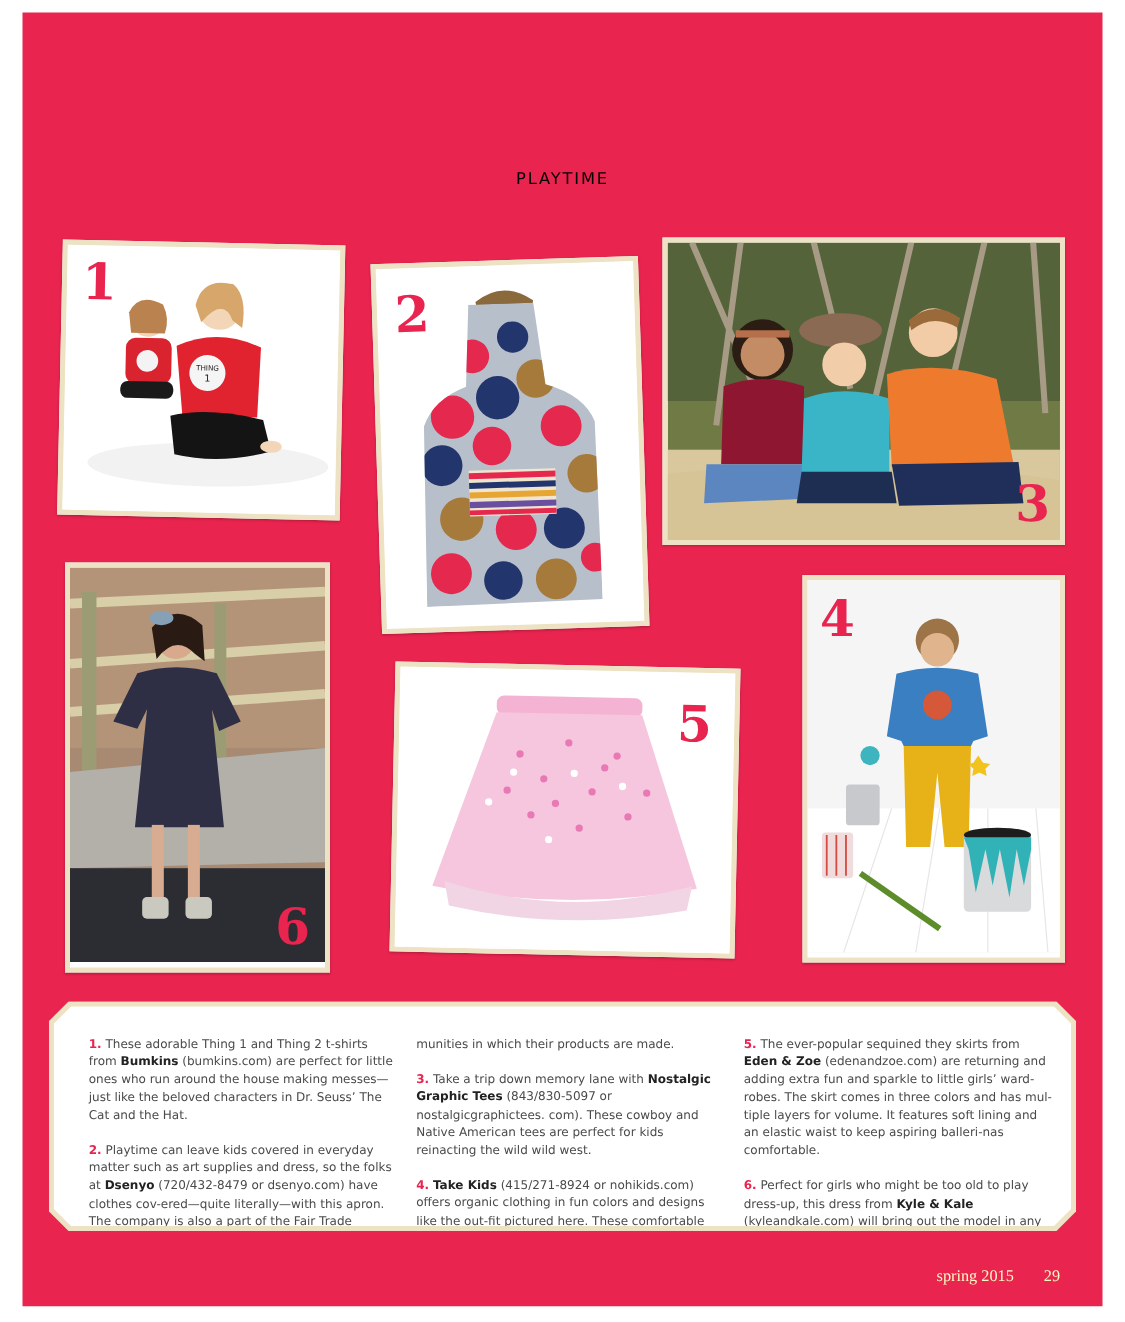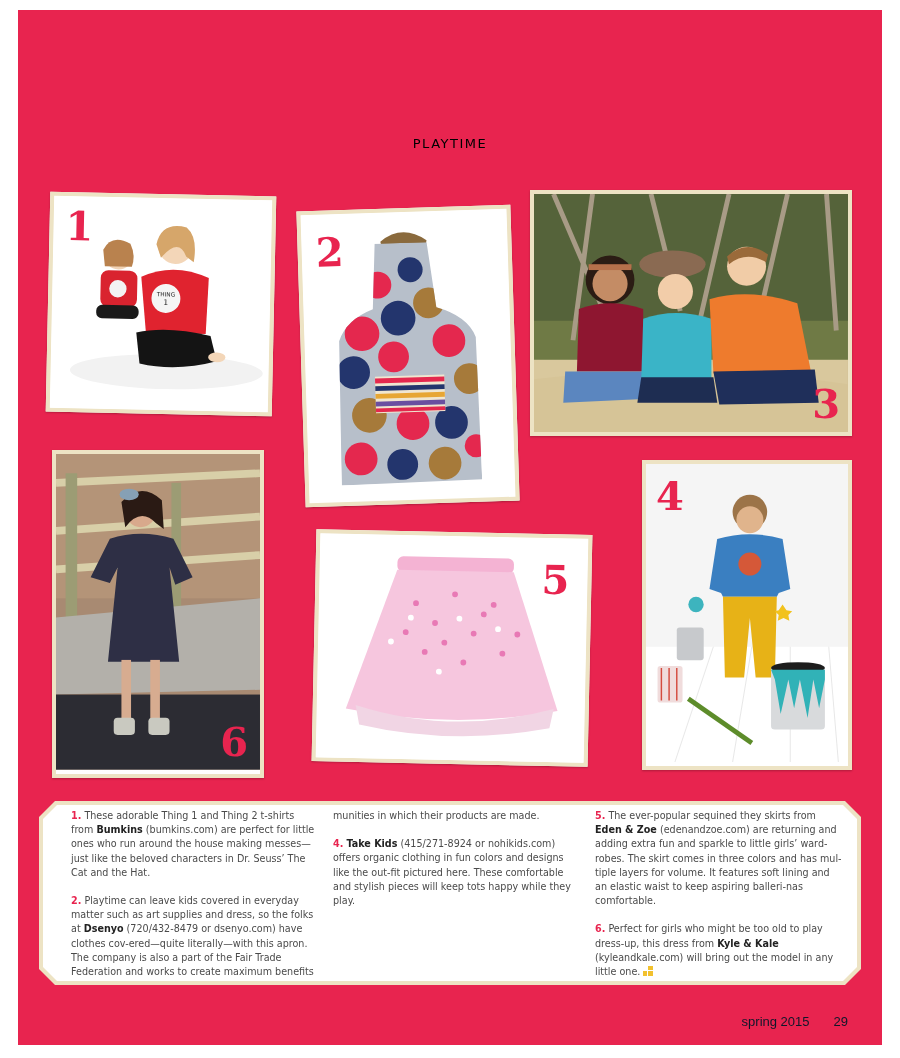--- a/index.html
+++ b/index.html
@@ -50,32 +50,32 @@
     
     .textbox-wrap {
       position: absolute; left: 21px; top: 791px; width: 822px; height: 184px;
       background: #ede3c4;
       clip-path: polygon(16px 0, calc(100% - 16px) 0, 100% 16px, 100% calc(100% - 16px), calc(100% - 16px) 100%, 16px 100%, 0 calc(100% - 16px), 0 16px);
     }
     .textbox {
       position: absolute; left: 4px; top: 4px; right: 4px; bottom: 4px;
       background: #ffffff;
       clip-path: polygon(14px 0, calc(100% - 14px) 0, 100% 14px, 100% calc(100% - 14px), calc(100% - 14px) 100%, 14px 100%, 0 calc(100% - 14px), 0 14px);
-      display: flex; padding: 4px 14px 10px 28px; gap: 14px;
+      display: flex; padding: 24px 14px 10px 28px; gap: 14px;
     }
     .col { flex: 1; font-family: "DejaVu Sans", sans-serif; font-size: 9.6px; line-height: 14.2px; color: #4a4a4a; }
     .col p { margin-bottom: 14px; }
     .col .n { color: #e8244f; font-weight: bold; }
     .col b { color: #222; font-weight: bold; }
     .endmark { display: inline-block; width: 11px; height: 10px; position: relative; vertical-align: -1px; margin-left: 3px; }
     .endmark i { position: absolute; background: #f2c12e; }
 
     .footer {
-      position: absolute; right: 34px; bottom: 16px; color: #0f172a;
-      font-family: Liberation Sans, sans-serif; font-size: 13px;
+      position: absolute; right: 34px; bottom: 16px; color: #fef9c3;
+      font-family: Liberation Serif, serif; font-size: 13px;
       display: flex; gap: 24px;
     }
   </style>
 </head>
 <body>
 
 <div class="page">
 
   <div class="section-label">PLAYTIME</div>
 
@@ -243,20 +243,21 @@
   </div>
 
   <div class="textbox-wrap">
     <div class="textbox">
       <div class="col">
         <p><span class="n">1.</span><span> These adorable Thing 1 and Thing 2 t-shirts from </span><b>Bumkins</b><span> (bumkins.com) are perfect for little ones who run around the house making messes—just like the beloved characters in Dr. Seuss’ The Cat and the Hat.</span></p>
         <p><span class="n">2.</span><span> Playtime can leave kids covered in everyday matter such as art supplies and dress, so the folks at </span><b>Dsenyo</b><span> (720/432-8479 or dsenyo.com) have clothes cov-ered—quite literally—with this apron. The company is also a part of the Fair Trade Federation and works to create maximum benefits for the artisans and com-</span></p>
       </div>
       <div class="col">
         <p>munities in which their products are made.</p>
+        <p><span class="n">3.</span><span> Take a trip down memory lane with </span><b>Nostalgic Graphic Tees</b><span> (843/830-5097 or nostalgicgraphictees. com). These cowboy and Native American tees are perfect for kids reinacting the wild wild west.</span></p>
         <p><span class="n">4.</span><span> </span><b>Take Kids</b><span> (415/271-8924 or nohikids.com) offers organic clothing in fun colors and designs like the out-fit pictured here. These comfortable and stylish pieces will keep tots happy while they play.</span></p>
       </div>
       <div class="col">
         <p><span class="n">5.</span><span> The ever-popular sequined they skirts from </span><b>Eden &amp; Zoe</b><span> (edenandzoe.com) are returning and adding extra fun and sparkle to little girls’ ward-robes.  The skirt comes in three colors and has mul-tiple layers for volume. It features soft lining and an elastic waist to keep aspiring balleri-nas comfortable.</span></p>
         <p><span class="n">6.</span><span> Perfect for girls who might be too old to play dress-up, this dress from </span><b>Kyle &amp; Kale</b><span> (kyleandkale.com) will bring out the model in any little one.</span><span class="endmark"><i style="left:5px;top:0;width:5px;height:4px;"></i><i style="left:0;top:5px;width:4px;height:5px;"></i><i style="left:5px;top:5px;width:5px;height:5px;"></i></span></p>
       </div>
     </div>
   </div>
 
   <div class="footer">

